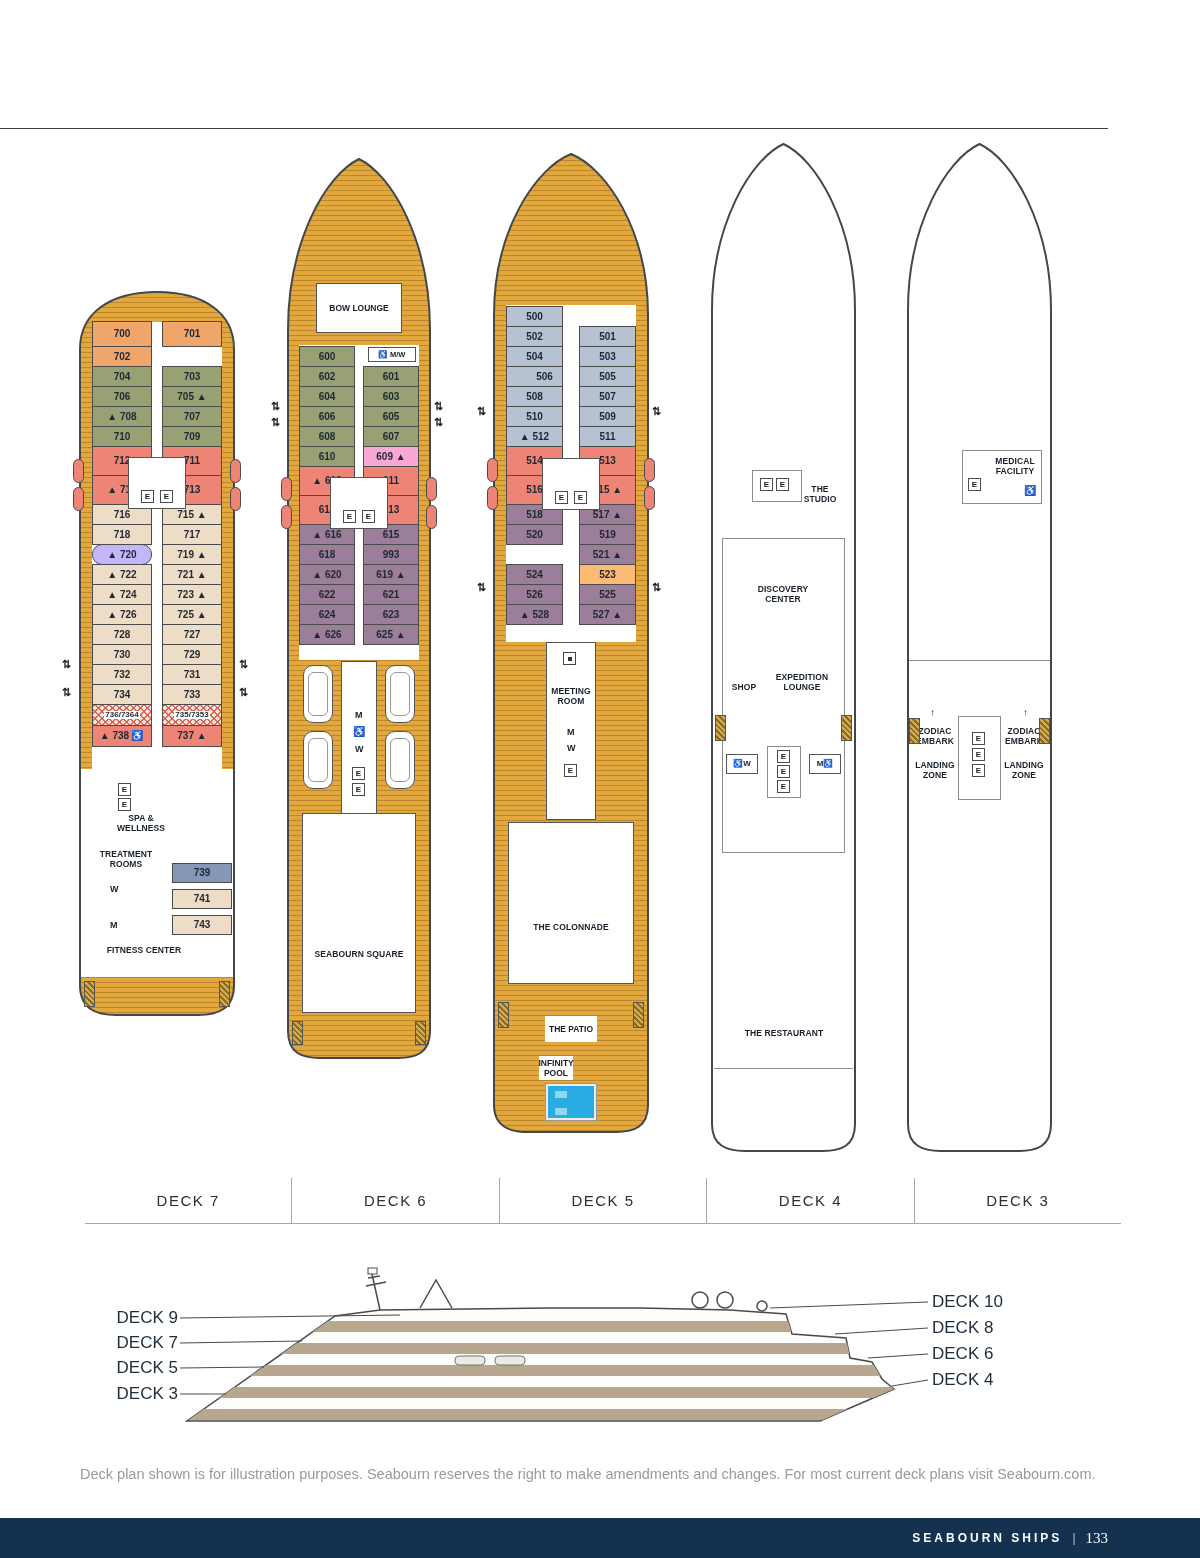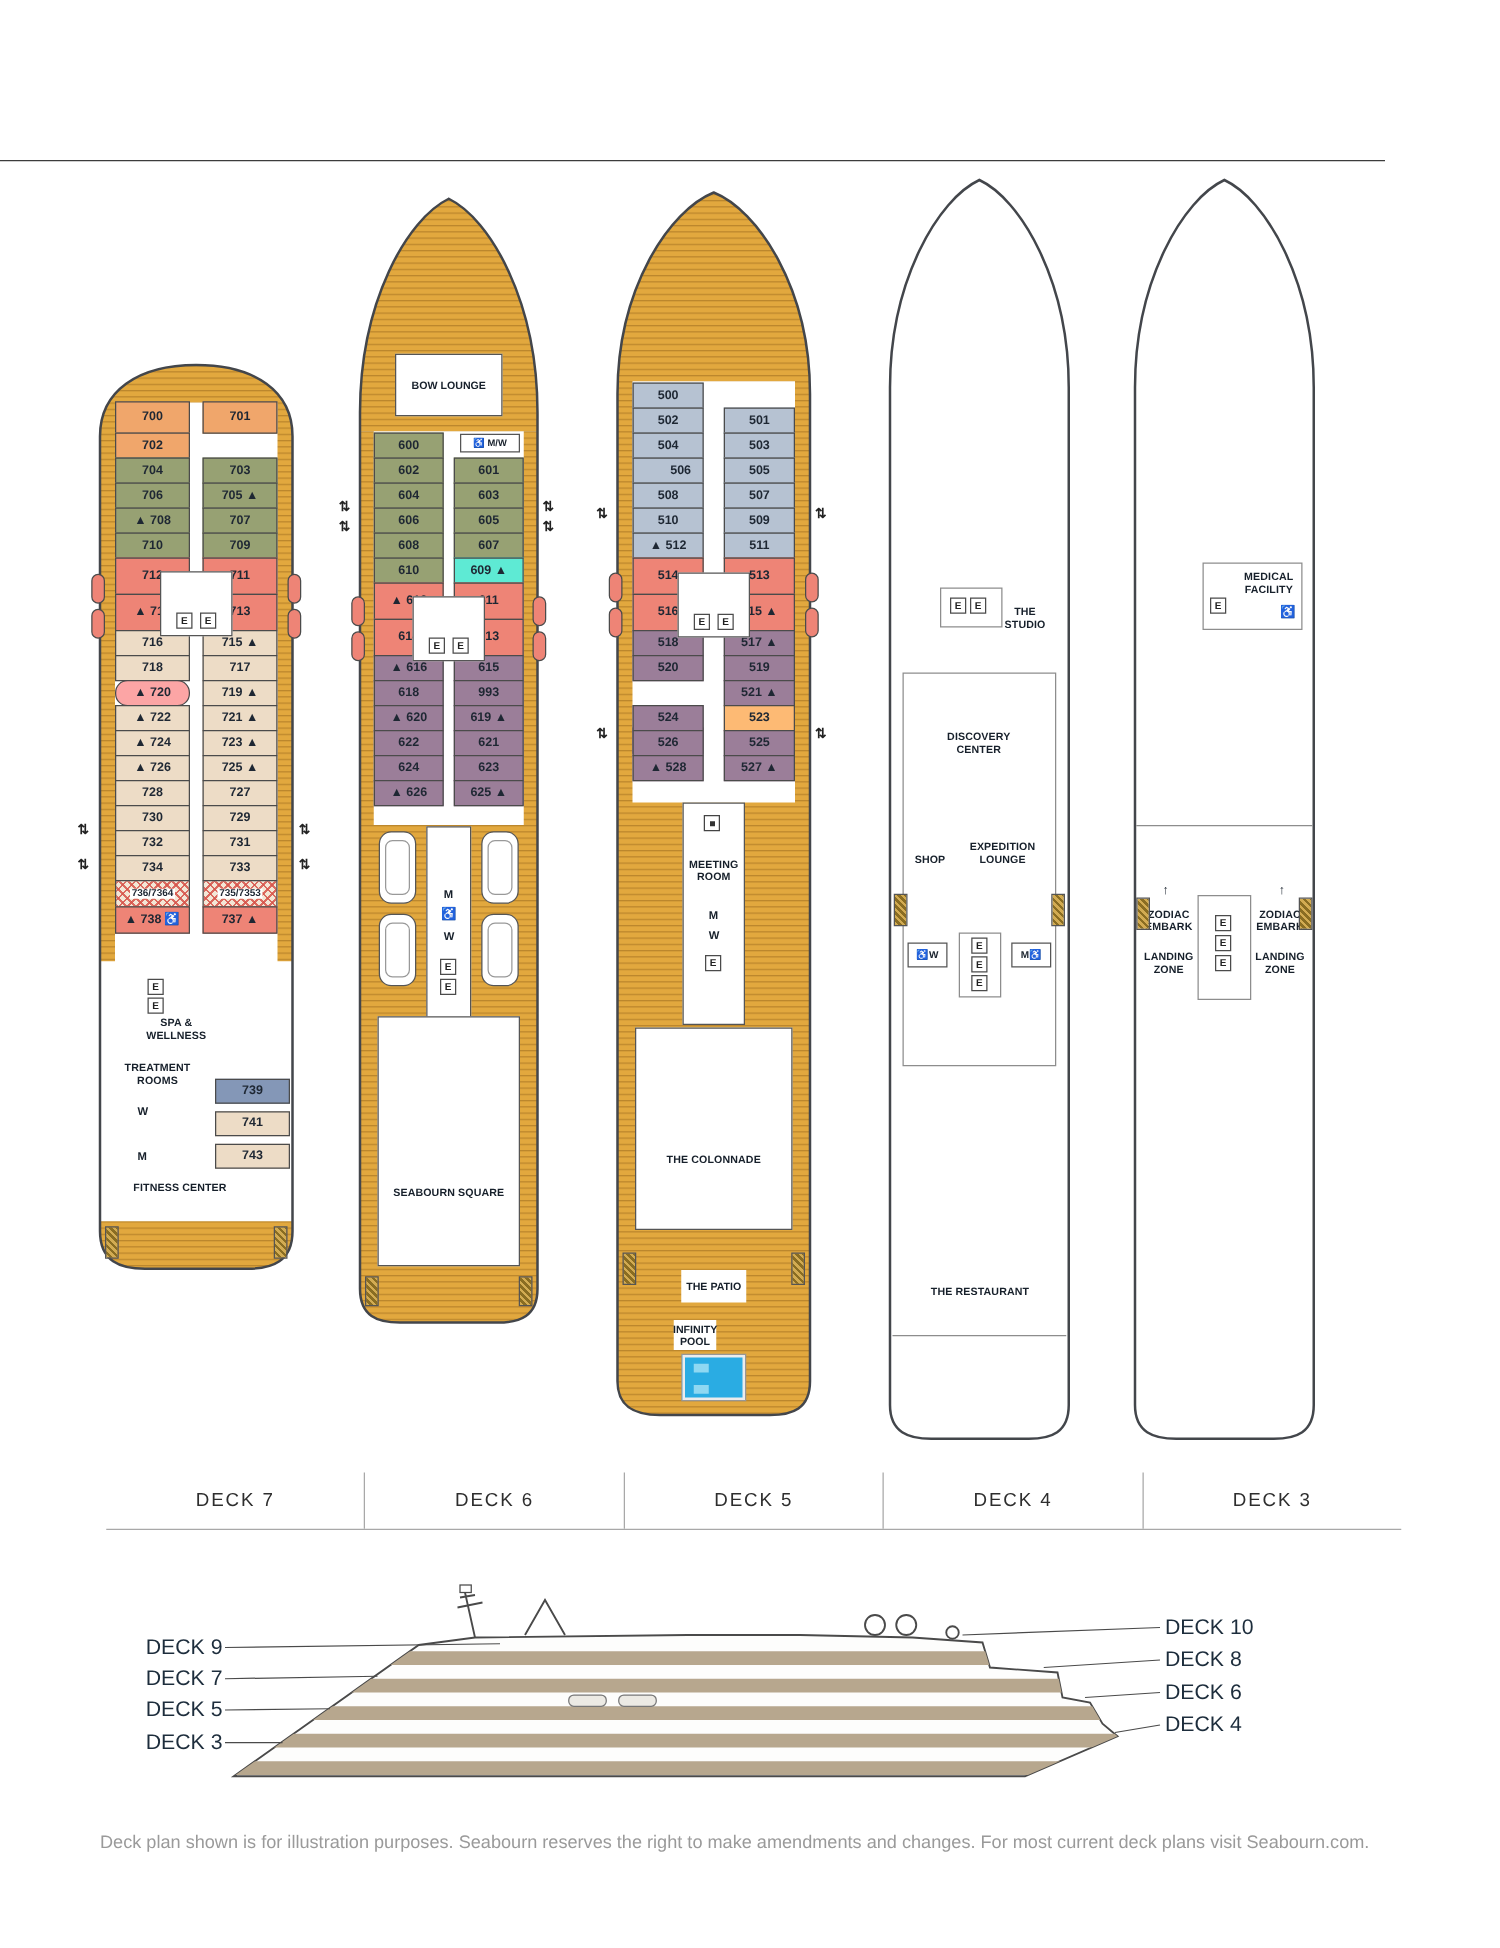--- a/index.html
+++ b/index.html
@@ -170,21 +170,21 @@
         </div>
         <div class="crow">
           <div class="cab" style="background: rgb(237, 220, 198);">
             <span>718</span>
           </div>
           <div class="cab" style="background: rgb(237, 220, 198);">
             <span>717</span>
           </div>
         </div>
         <div class="crow">
-          <div class="cab" style="background: #fca5a5; border-radius: 10px;">
+          <div class="cab" style="background: #c4b5fd; border-radius: 10px;">
             <span>▲ 720</span>
           </div>
           <div class="cab" style="background: rgb(237, 220, 198);">
             <span>719 ▲</span>
           </div>
         </div>
         <div class="crow">
           <div class="cab" style="background: rgb(237, 220, 198);">
             <span>▲ 722</span>
           </div>
@@ -347,21 +347,21 @@
             <span>608</span>
           </div>
           <div class="cab" style="background: rgb(151, 161, 115);">
             <span>607</span>
           </div>
         </div>
         <div class="crow">
           <div class="cab" style="background: rgb(151, 161, 115);">
             <span>610</span>
           </div>
-          <div class="cab" style="background: #5eead4; text-align: right;">
+          <div class="cab" style="background: #f9a8d4; text-align: right;">
             <span>609 ▲</span>
           </div>
         </div>
         <div class="crow suite">
           <div class="cab" style="background: rgb(238, 132, 118);">
             <span>▲ 612</span>
           </div>
           <div class="cab" style="background: rgb(238, 132, 118);">
             <span>611</span>
           </div>
@@ -725,13 +725,18 @@
     <text x="98" y="90" text-anchor="end" font-family="Liberation Sans, sans-serif" font-size="17" fill="#1d2d3c">DECK 7</text>
     <text x="98" y="115" text-anchor="end" font-family="Liberation Sans, sans-serif" font-size="17" fill="#1d2d3c">DECK 5</text>
     <text x="98" y="141" text-anchor="end" font-family="Liberation Sans, sans-serif" font-size="17" fill="#1d2d3c">DECK 3</text>
     <text x="852" y="49" font-family="Liberation Sans, sans-serif" font-size="17" fill="#1d2d3c">DECK 10</text>
     <text x="852" y="75" font-family="Liberation Sans, sans-serif" font-size="17" fill="#1d2d3c">DECK 8</text>
     <text x="852" y="101" font-family="Liberation Sans, sans-serif" font-size="17" fill="#1d2d3c">DECK 6</text>
     <text x="852" y="127" font-family="Liberation Sans, sans-serif" font-size="17" fill="#1d2d3c">DECK 4</text>
   </svg>
 
   <div class="disclaimer">Deck plan shown is for illustration purposes. Seabourn reserves the right to make amendments and changes. For most current deck plans visit Seabourn.com.</div>
+  <div class="footerbar">
+    <span class="brand">SEABOURN SHIPS</span>
+    <span class="div">|</span>
+    <span class="pagenum">133</span>
+  </div>
 </div>
 
 </body></html>

